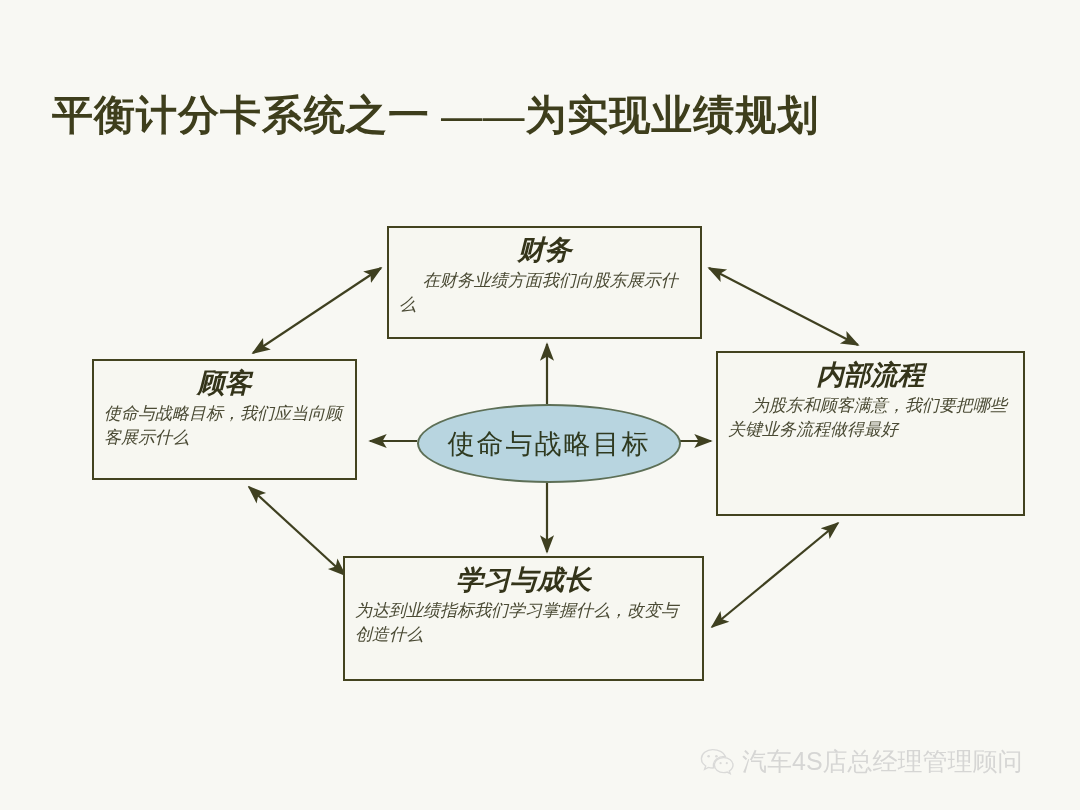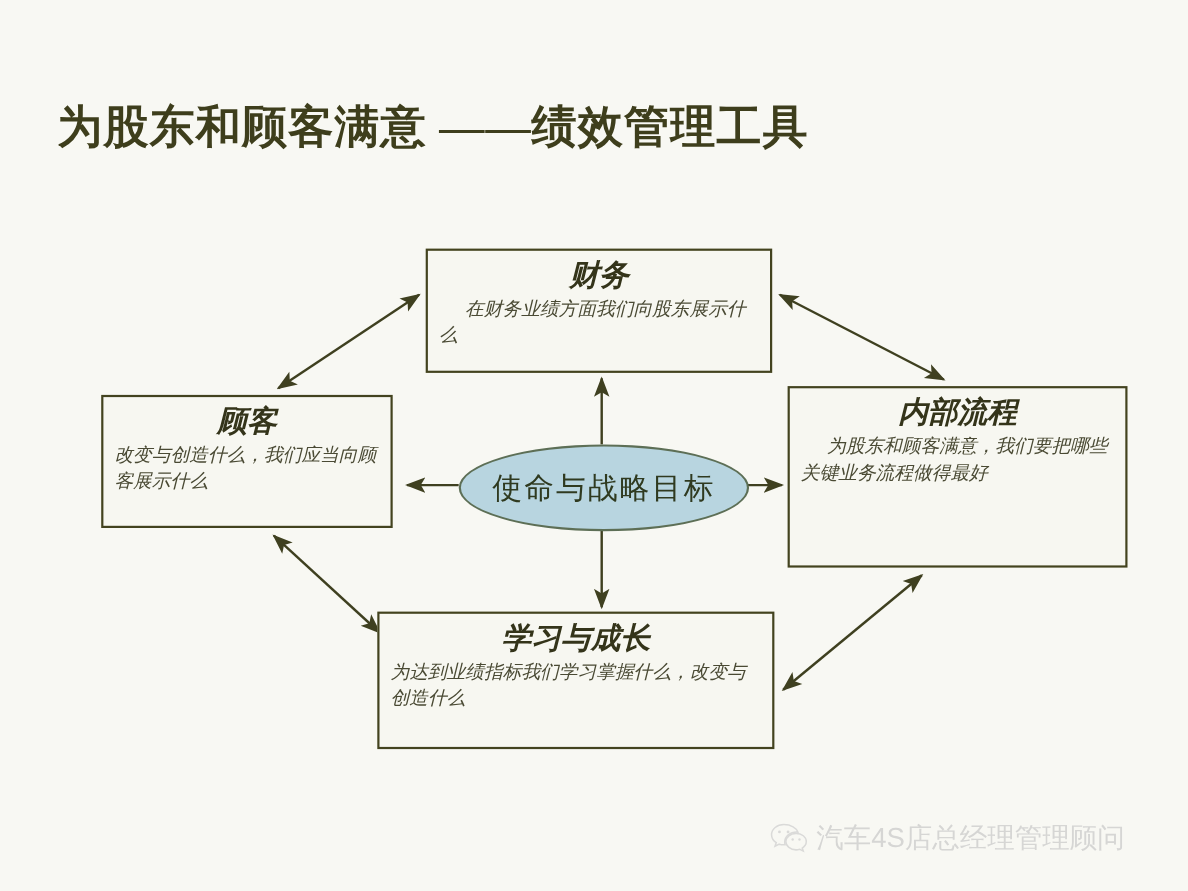--- a/index.html
+++ b/index.html
@@ -108,21 +108,21 @@
     color: #c9c9c9;
     white-space: nowrap;
     font-family: "Liberation Sans", "DejaVu Sans", sans-serif;
   }
 </style>
 </head>
 <body>
 
 <div id="stage">
 
-  <div id="page-title">为股东和顾客满意 ——绩效管理工具</div>
+  <div id="page-title">平衡计分卡系统之一 ——为实现业绩规划</div>
 
   <svg id="diagram-svg" viewBox="0 0 1080 810">
     <defs>
       <marker id="ah-end" markerWidth="9" markerHeight="9" refX="7.6" refY="3.6" orient="auto" markerUnits="strokeWidth">
         <path d="M0,0.4 L8.4,3.6 L0,6.8 L1.9,3.6 z" fill="#3f4020"></path>
       </marker>
       <marker id="ah-start" markerWidth="9" markerHeight="9" refX="0.8" refY="3.6" orient="auto" markerUnits="strokeWidth">
         <path d="M8.4,0.4 L0,3.6 L8.4,6.8 L6.5,3.6 z" fill="#3f4020"></path>
       </marker>
     </defs>
@@ -144,21 +144,21 @@
     <line x1="712" y1="627" x2="838" y2="523" stroke="#3f4020" stroke-width="2.2" marker-start="url(#ah-start)" marker-end="url(#ah-end)"></line>
   </svg>
 
   <div class="persp-box" id="box-finance">
     <div class="persp-title">财务</div>
     <div class="persp-body">在财务业绩方面我们向股东展示什么</div>
   </div>
 
   <div class="persp-box" id="box-customer">
     <div class="persp-title">顾客</div>
-    <div class="persp-body" style="text-indent:0;">改变与创造什么，我们应当向顾客展示什么</div>
+    <div class="persp-body" style="text-indent:0;">使命与战略目标，我们应当向顾客展示什么</div>
   </div>
 
   <div class="persp-box" id="box-process">
     <div class="persp-title">内部流程</div>
     <div class="persp-body">为股东和顾客满意，我们要把哪些关键业务流程做得最好</div>
   </div>
 
   <div class="persp-box" id="box-learning">
     <div class="persp-title">学习与成长</div>
     <div class="persp-body" style="text-indent:0;">为达到业绩指标我们学习掌握什么，改变与创造什么</div>

